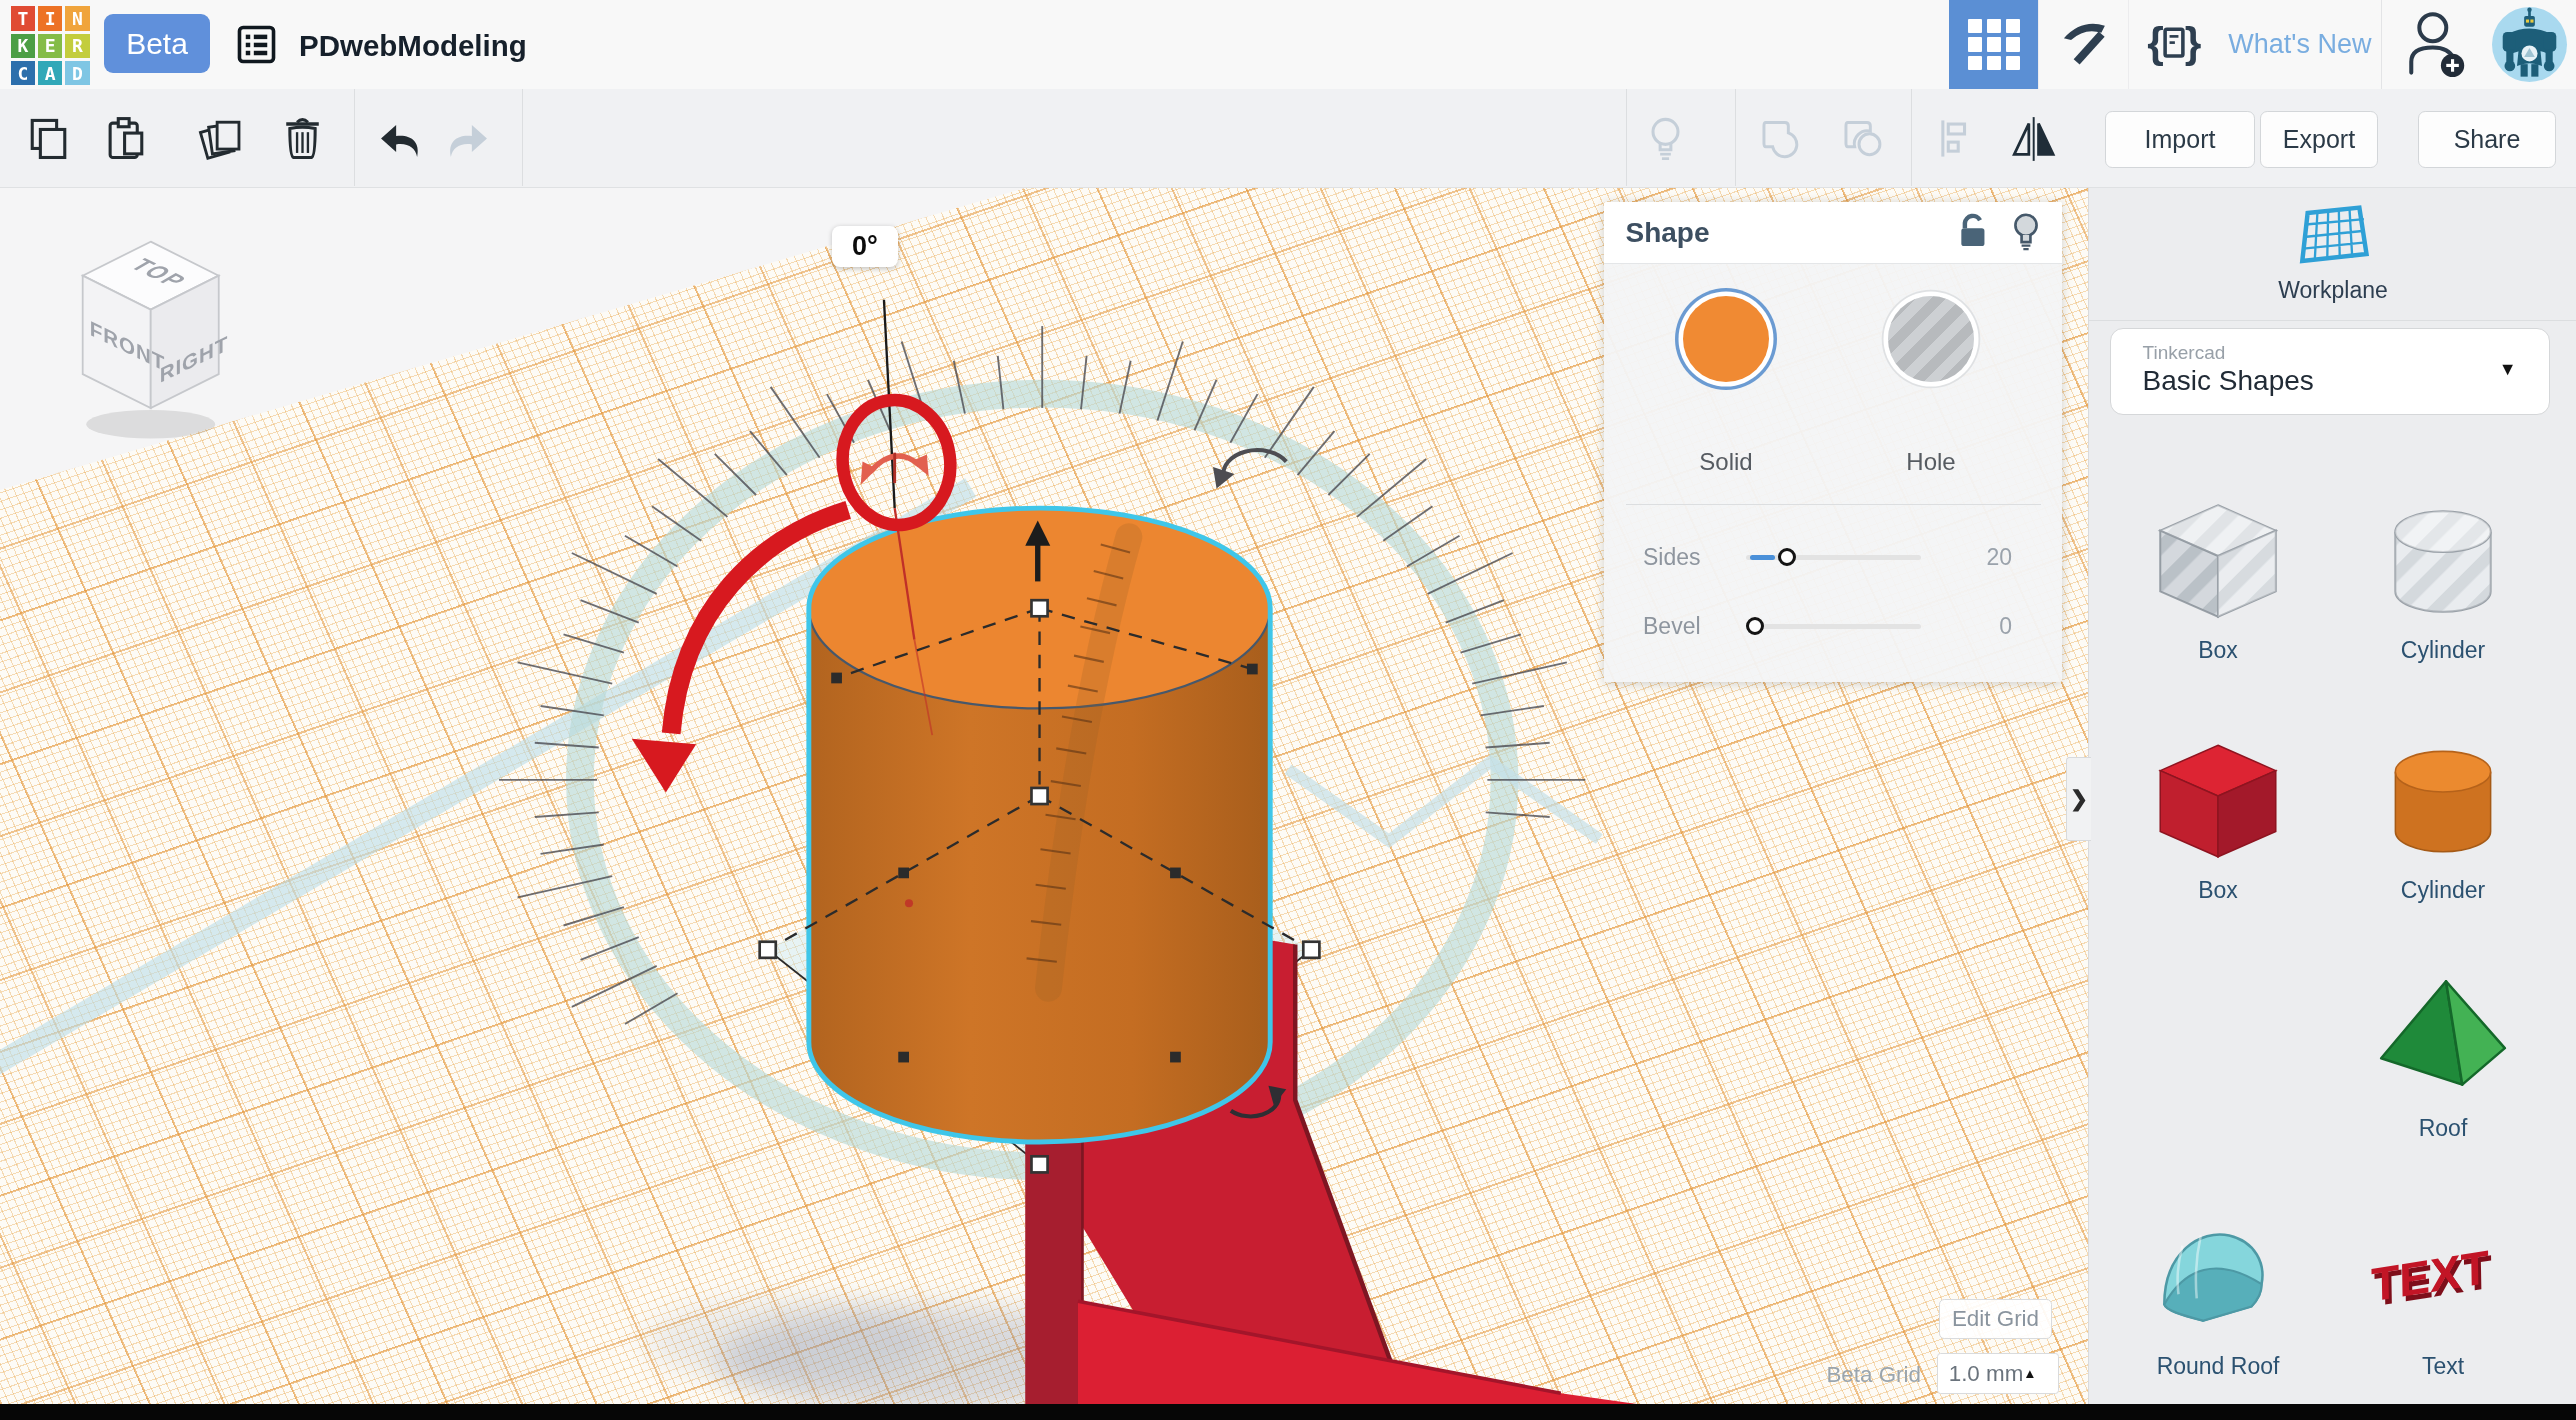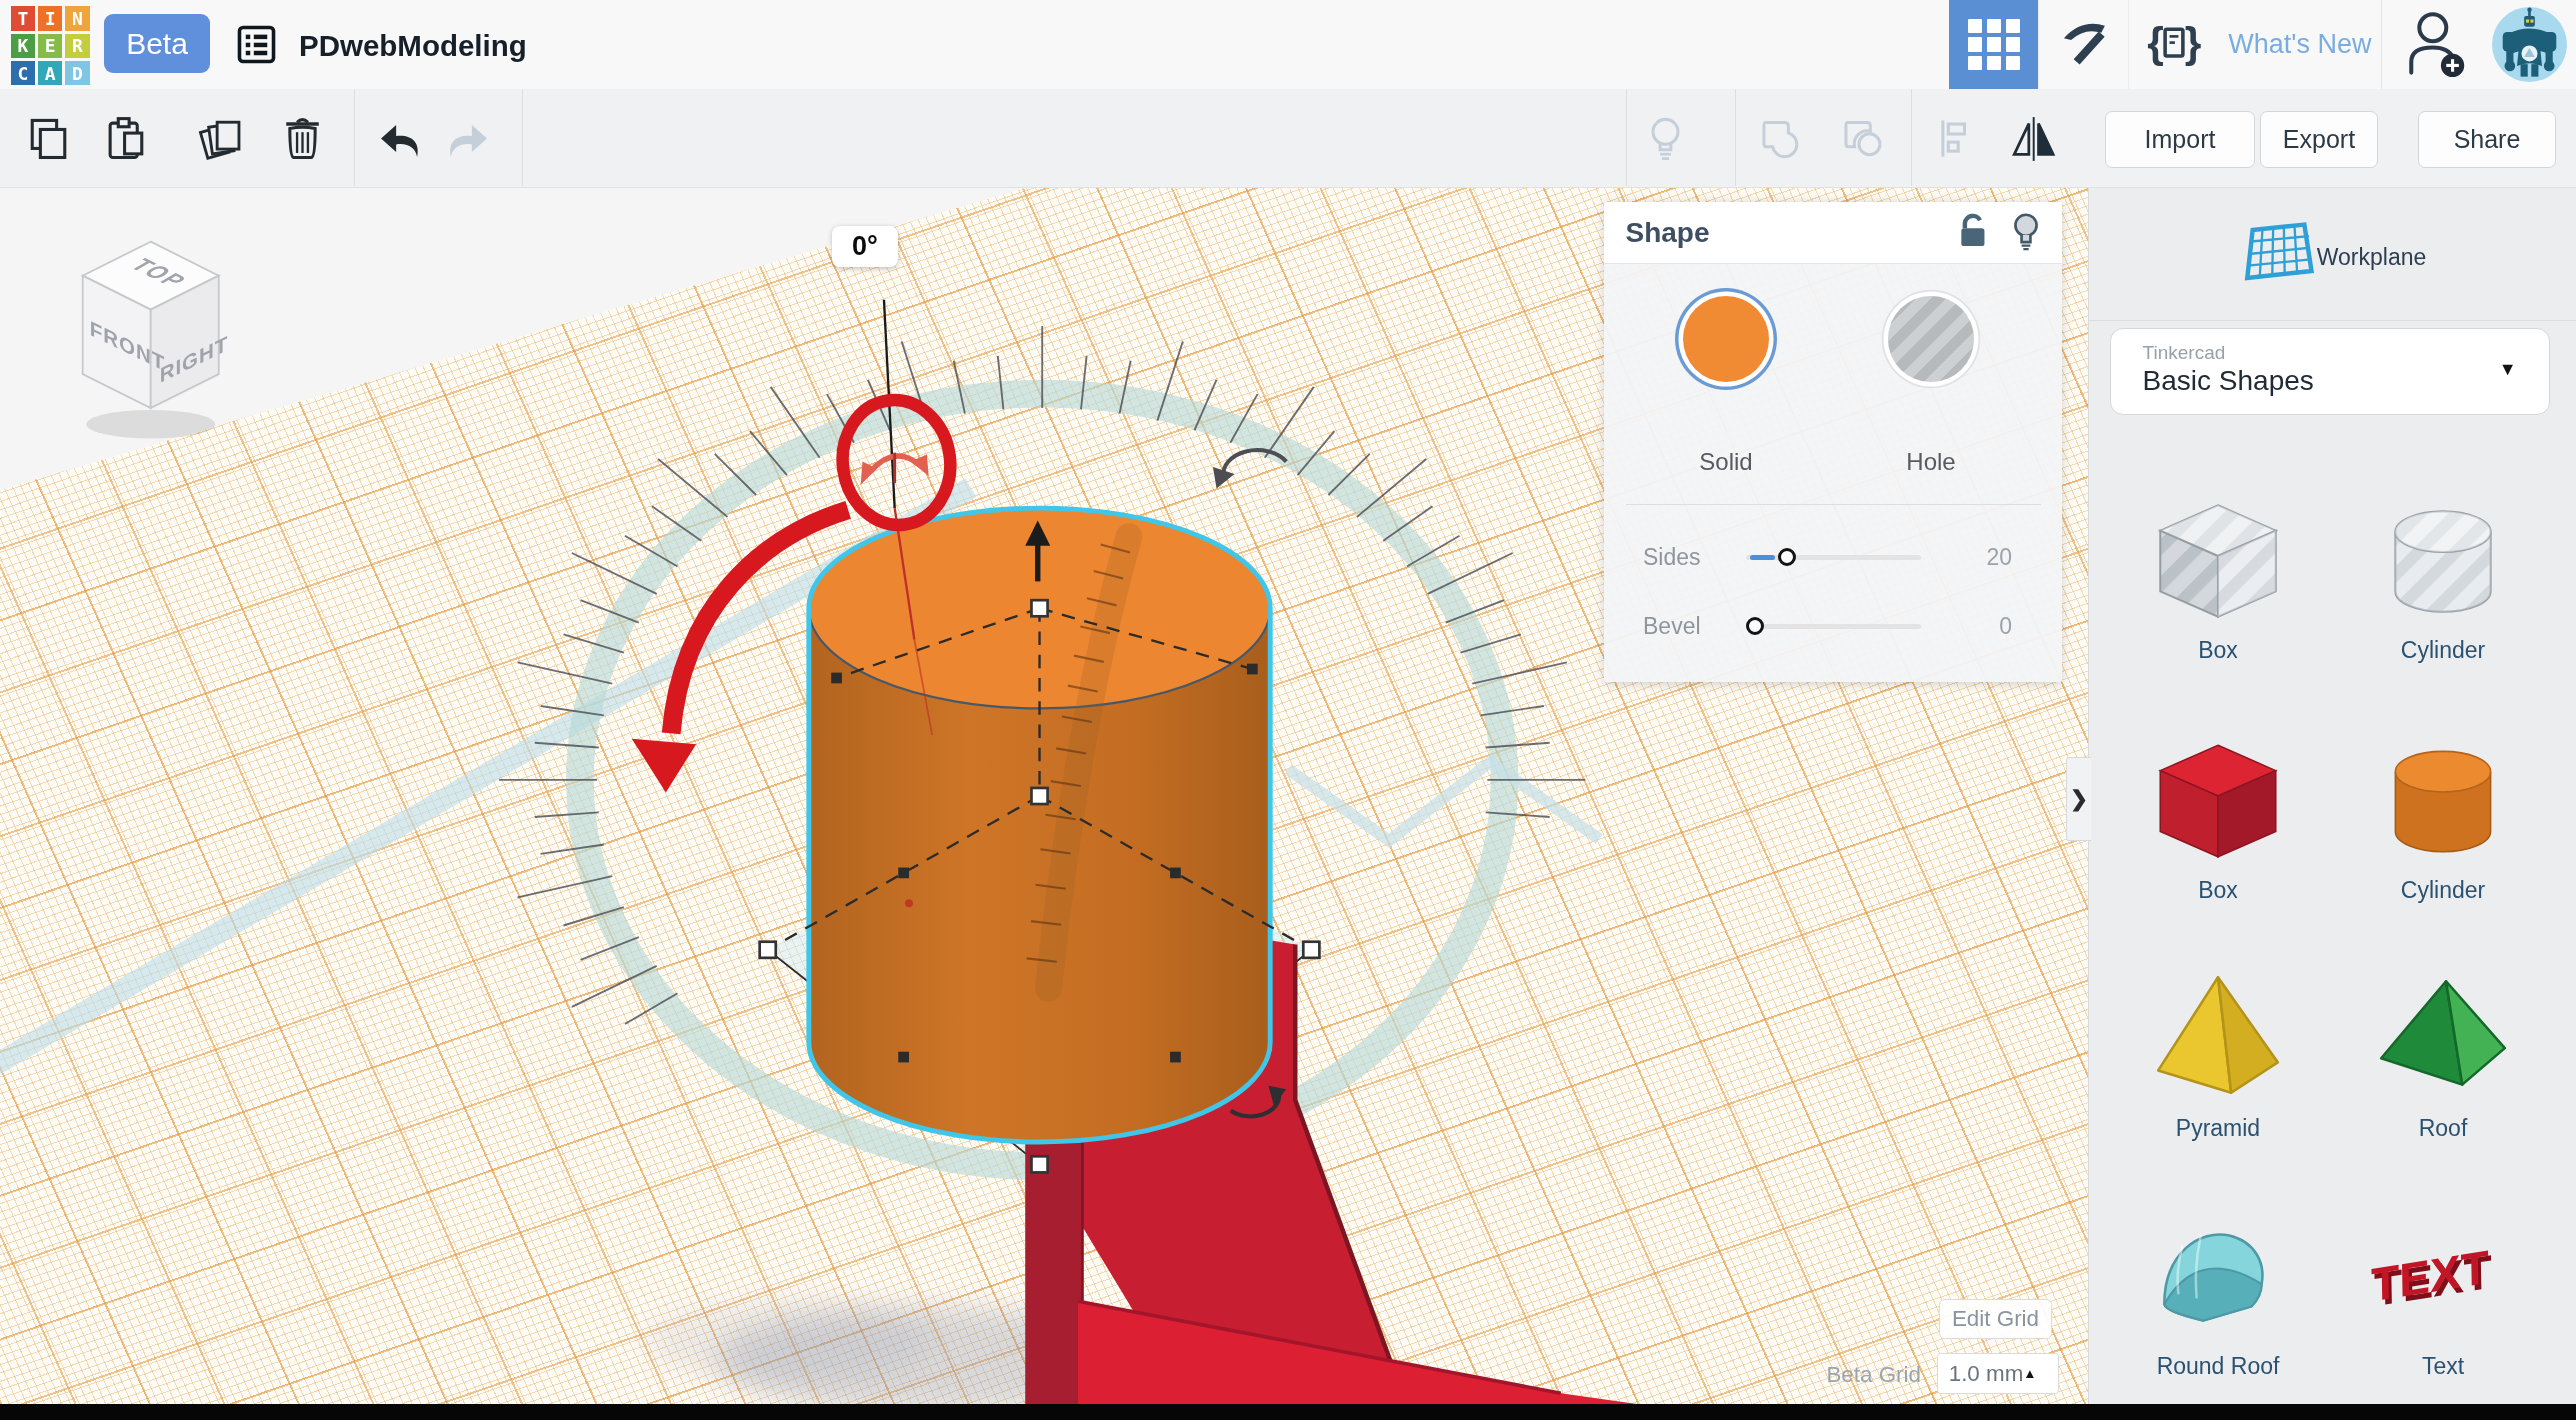--- a/index.html
+++ b/index.html
@@ -65,21 +65,21 @@
   .sp-div{position:absolute;left:21.5px;right:21.5px;top:240px;height:0.9px;background:#dcdee0;}
   .sp-row{position:absolute;left:0;width:100%;height:36px;}
   .sp-row .lbl{position:absolute;left:39px;top:3.6px;font-size:23px;color:#8e959e;}
   .sp-row .track{position:absolute;left:142px;top:15px;width:175px;height:4.5px;background:#e3e3e3;border-radius:2.7px;cursor:pointer;}
   .sp-row .bluebit{position:absolute;top:15px;height:4.5px;background:#4a90d9;border-radius:2.7px;}
   .sp-row .knob{position:absolute;top:8px;width:18px;height:18px;border-radius:50%;background:#fdfdfd;border:3.1px solid #141414;cursor:pointer;box-sizing:border-box;}
   .sp-row .val{position:absolute;right:50px;top:3.6px;font-size:23px;color:#9aa2ab;}
   
   .sidebar{left:2088px;top:188px;width:488px;height:1216px;background:#ecedef;border-left:0.9px solid #d9dbdd;z-index:10;}
   .sb-toolrow{position:absolute;left:0;top:0;width:100%;height:132px;display:flex;}
-  .sb-tool{flex:1;display:flex;align-items:center;justify-content:center;cursor:pointer;}
+  .sb-tool{flex:1;display:flex;flex-direction:column;align-items:center;justify-content:center;cursor:pointer;}
   .sb-tool .cap{margin-top:7.2px;font-size:23px;color:#2d3e50;}
   .sb-divider{position:absolute;left:0;top:132px;width:100%;height:0.9px;background:#dcdee0;}
   .sb-dropdown{position:absolute;left:20.6px;top:140px;width:438px;height:85px;background:#fff;border:0.9px solid #d5d7d9;border-radius:13px;cursor:pointer;}
   .sb-dd-brand{position:absolute;left:32px;top:12.5px;font-size:19px;color:#98a0a8;}
   .sb-dd-name{position:absolute;left:32px;top:36px;font-size:28px;color:#212b36;}
   .sb-dd-caret{position:absolute;right:32px;top:30px;font-size:18px;color:#111;}
   .shape-cell{position:absolute;width:224px;height:206px;display:flex;flex-direction:column;align-items:center;cursor:pointer;}
   .shape-cell .cap{margin-top:1.8px;font-size:23px;color:#2B5170;}
   .collapse-tab{left:2066px;top:757px;width:24px;height:82px;background:#f1f2f3;border:0.9px solid #d8dadc;border-right:none;
      border-radius:3.6px 0 0 3.6px;display:flex;align-items:center;justify-content:center;color:#2b2b2b;font-size:21.5px;font-weight:bold;cursor:pointer;z-index:30;}
@@ -575,27 +575,20 @@
     </svg>
     <span class="cap">Box</span>
   </div>
   <div class="shape-cell" style="left:242px;top:535px">
     <svg width="152" height="152" viewBox="0 0 150 150">
       <path d="M28,48 L28,107 A47,20 0 0 0 122,107 L122,48" fill="#CE7220" stroke="#A55A16" stroke-width="1.5"></path>
       <ellipse cx="75" cy="48" rx="47" ry="20" fill="#EB8A2F" stroke="#B5621A" stroke-width="1.5"></ellipse>
     </svg>
     <span class="cap">Cylinder</span>
   </div>
-  <div class="shape-cell" style="left:17px;top:773px">
-    <svg width="152" height="152" viewBox="0 0 150 150">
-      <polygon points="75,16 16,108 88,130" fill="#EAC72E" stroke="#B3931A" stroke-width="2.5" stroke-linejoin="round"></polygon>
-      <polygon points="75,16 88,130 134,100" fill="#D3AE20" stroke="#B3931A" stroke-width="2.5" stroke-linejoin="round"></polygon>
-    </svg>
-    <span class="cap">Pyramid</span>
-  </div>
   <div class="shape-cell" style="left:242px;top:773px">
     <svg width="152" height="152" viewBox="0 0 150 150">
       <polygon points="78,20 14,96 94,122" fill="#1F8A3A" stroke="#14682A" stroke-width="2.5" stroke-linejoin="round"></polygon>
       <polygon points="78,20 94,122 136,86" fill="#43B254" stroke="#14682A" stroke-width="2.5" stroke-linejoin="round"></polygon>
     </svg>
     <span class="cap">Roof</span>
   </div>
   <div class="shape-cell" style="left:17px;top:1011px">
     <svg width="152" height="152" viewBox="0 0 150 150">
       <path d="M22,104 C22,52 58,30 86,36 C112,42 122,64 118,84 C118,92 114,100 108,106 L60,120 C38,114 24,110 22,104 Z" fill="#85D6DC" stroke="#4D99A5" stroke-width="2.5"></path>

